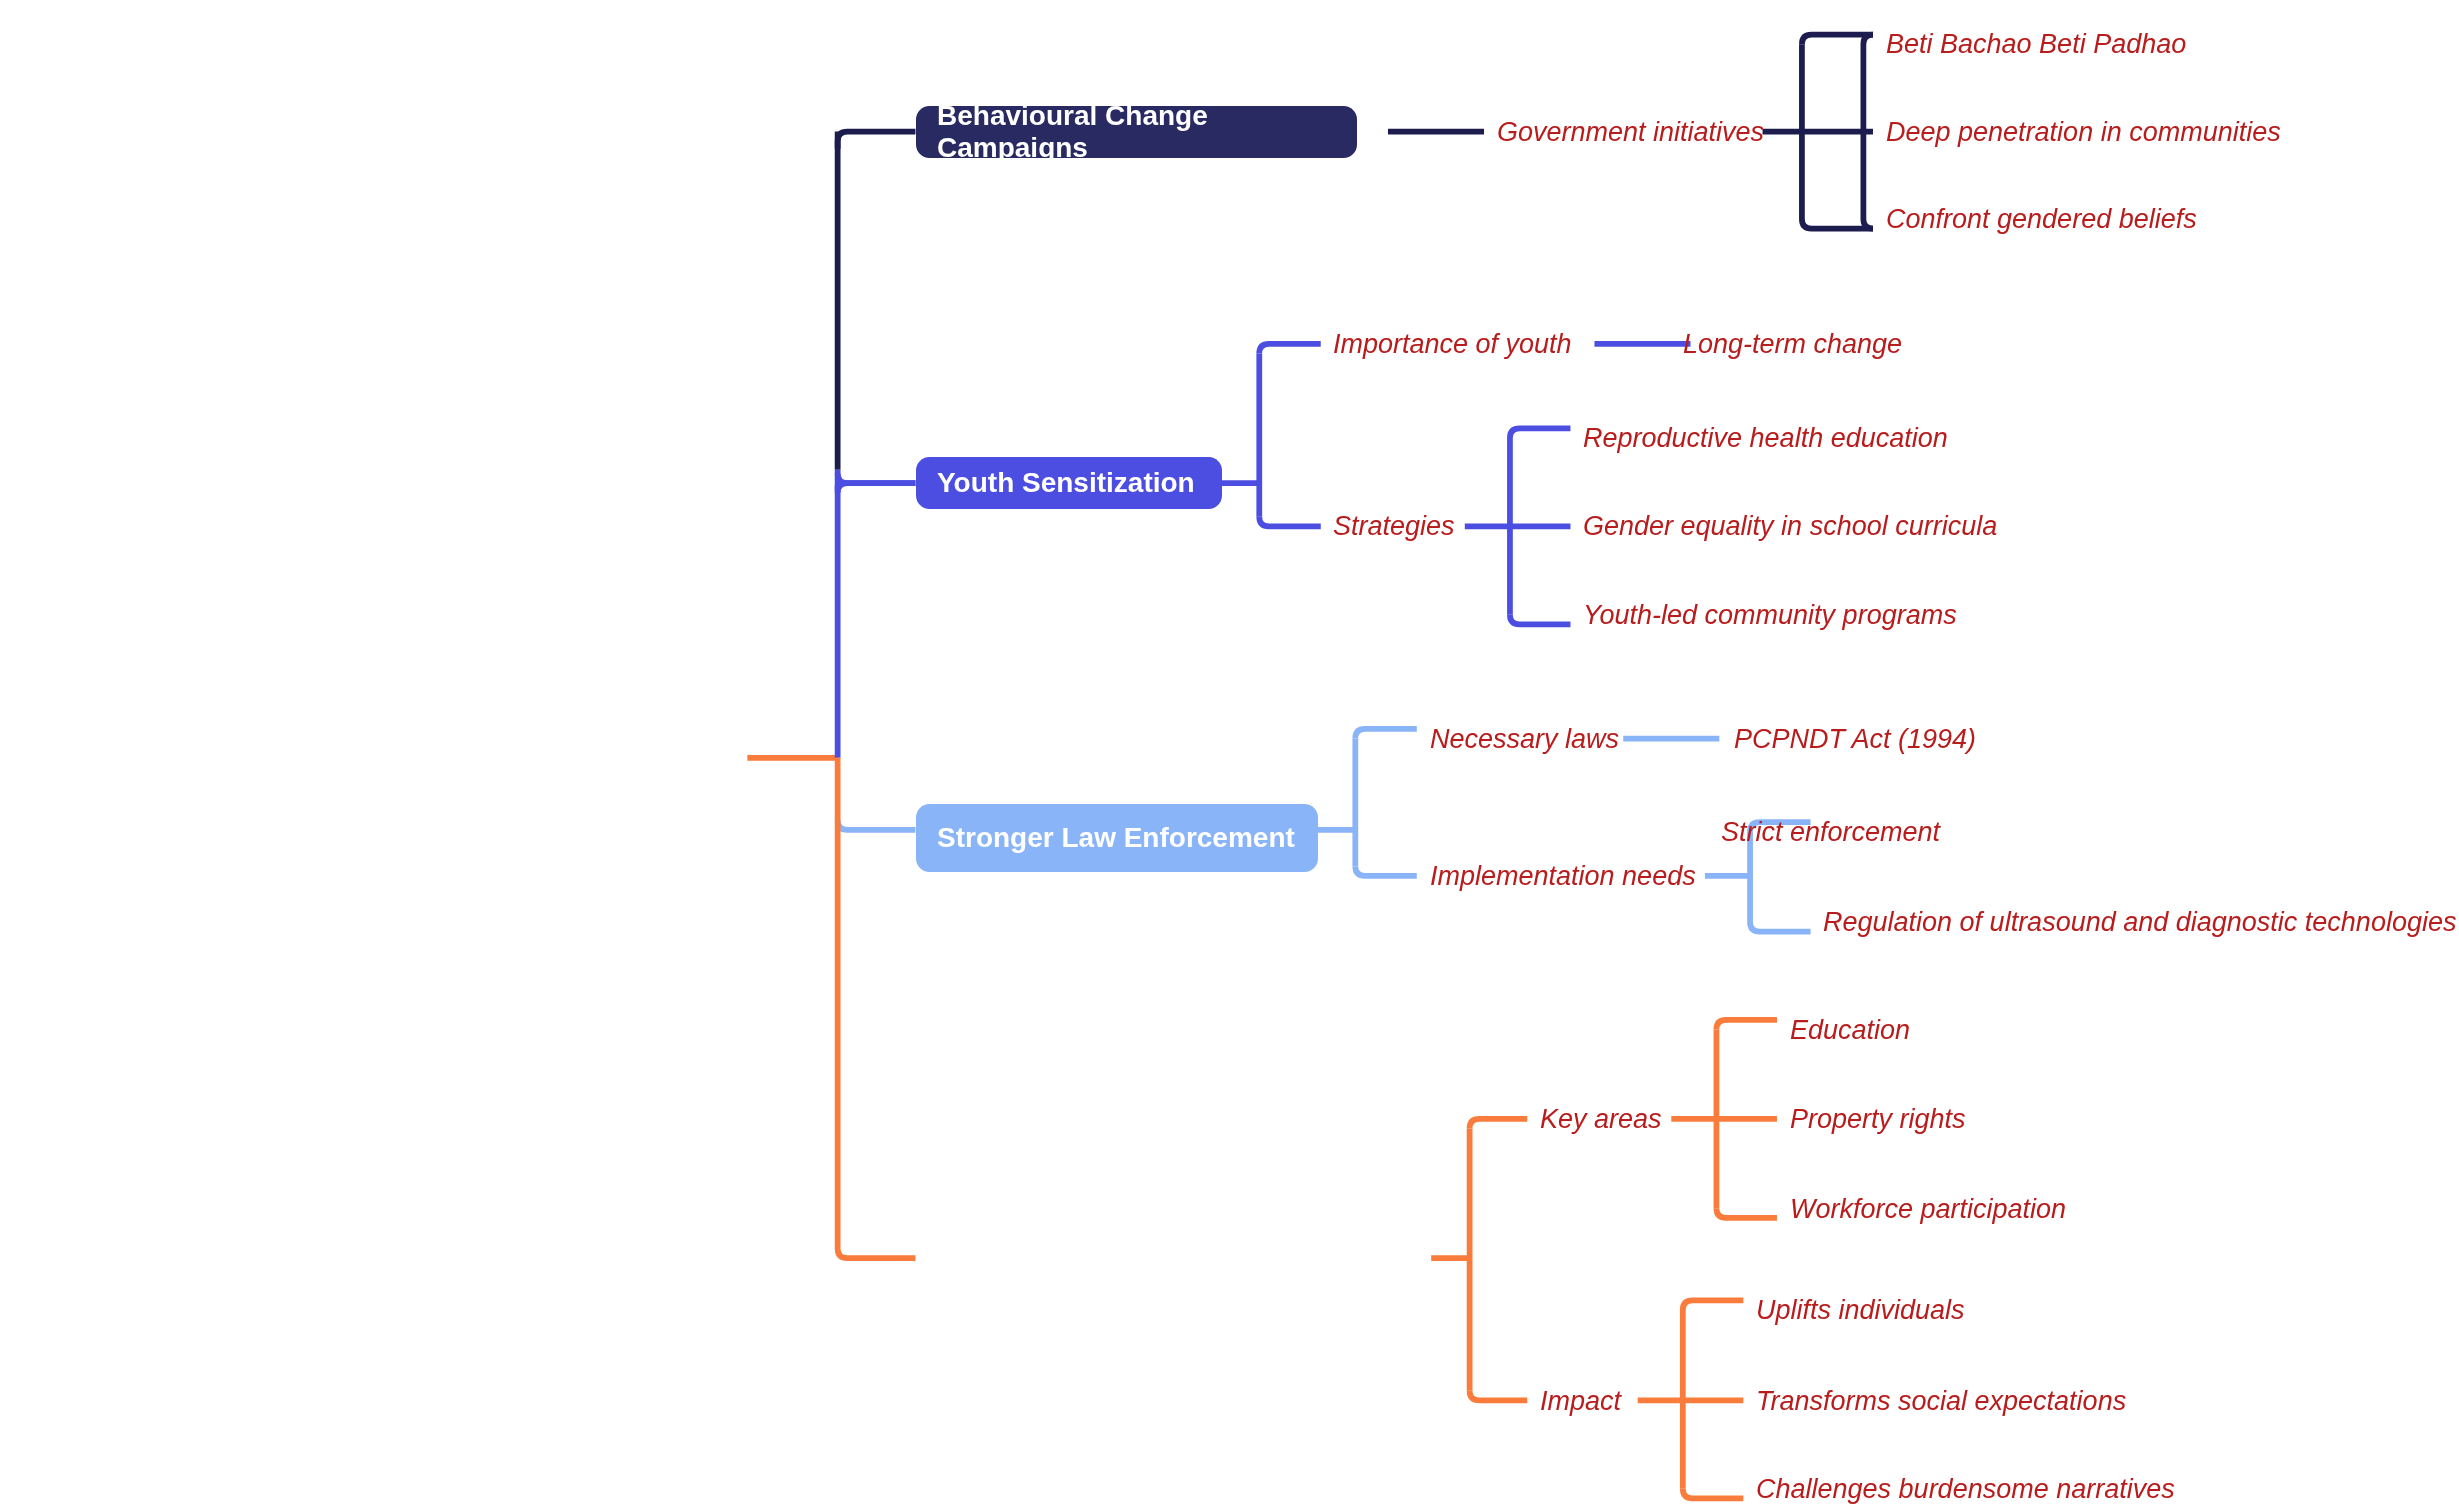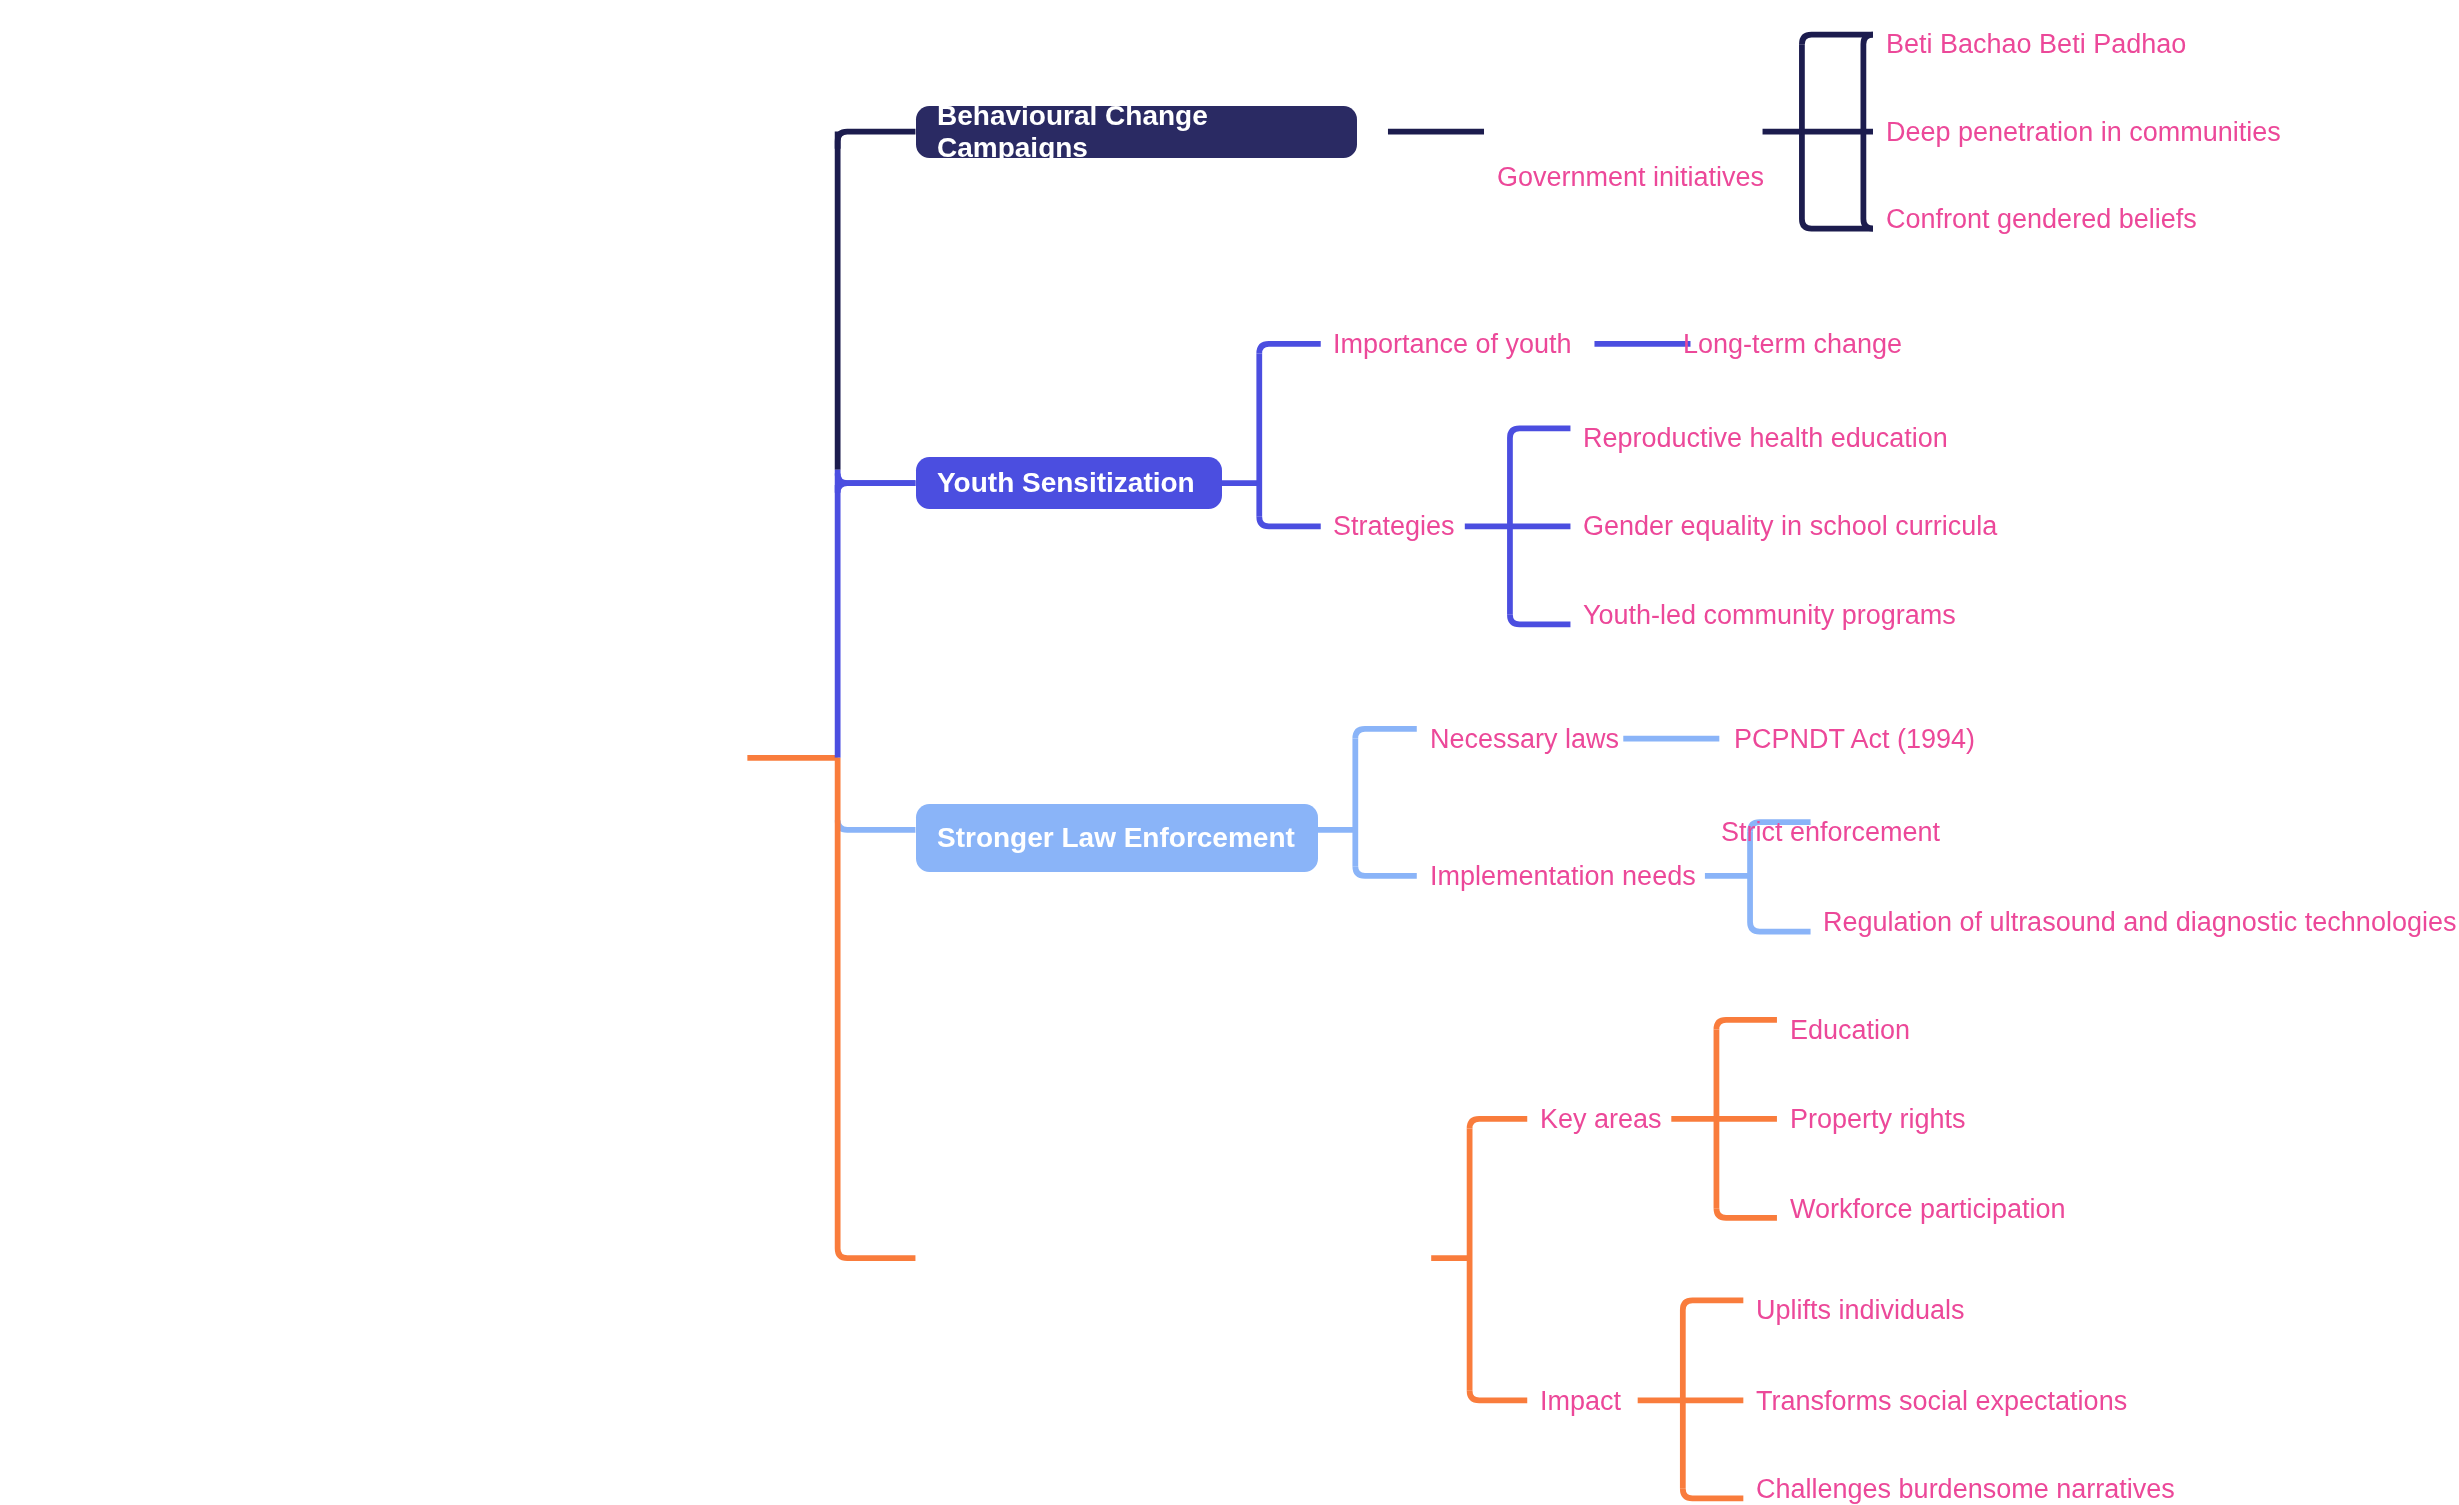--- a/index.html
+++ b/index.html
@@ -34,23 +34,24 @@
     left:916px;top:804px;width:402px;height:68px;
     background:#8ab4f8;padding:0 21px;font-size:28px;
   }
   .node.b3{
     left:916px;top:1216px;width:516px;height:85px;
     background:#f97c3c;padding:11.5px 21px;font-size:28px;
     align-items:center;line-height:1.32;
   }
 
   .lbl{
-    position:absolute;color:#ec4899;
+    position:absolute;color:#b91c1c;
     font-size:27px;line-height:1;white-space:nowrap;
     transform:translateY(-50%);
+    font-style:italic;
   }
   .lbl.mid{font-size:27px;}
   .lbl.leaf{font-size:27px;}
 </style>
 </head>
 <body>
 
 <div id="stage">
 
   <svg id="wires" viewBox="0 0 2560 1567" xmlns="http://www.w3.org/2000/svg">
@@ -128,21 +129,21 @@
 
   <div class="node b1">
     <span>Youth Sensitization</span>
   </div>
 
   <div class="node b2">
     <span>Stronger Law Enforcement</span>
   </div>
 
 
-  <div class="lbl mid" style="left:1497px;top:132px;margin-top:45px;">
+  <div class="lbl mid" style="left:1497px;top:132px;">
     <span>Government initiatives</span>
   </div>
   <div class="lbl leaf" style="left:1886px;top:44px;">
     <span>Beti Bachao Beti Padhao</span>
   </div>
   <div class="lbl leaf" style="left:1886px;top:132px;">
     <span>Deep penetration in communities</span>
   </div>
   <div class="lbl leaf" style="left:1886px;top:219px;">
     <span>Confront gendered beliefs</span>

